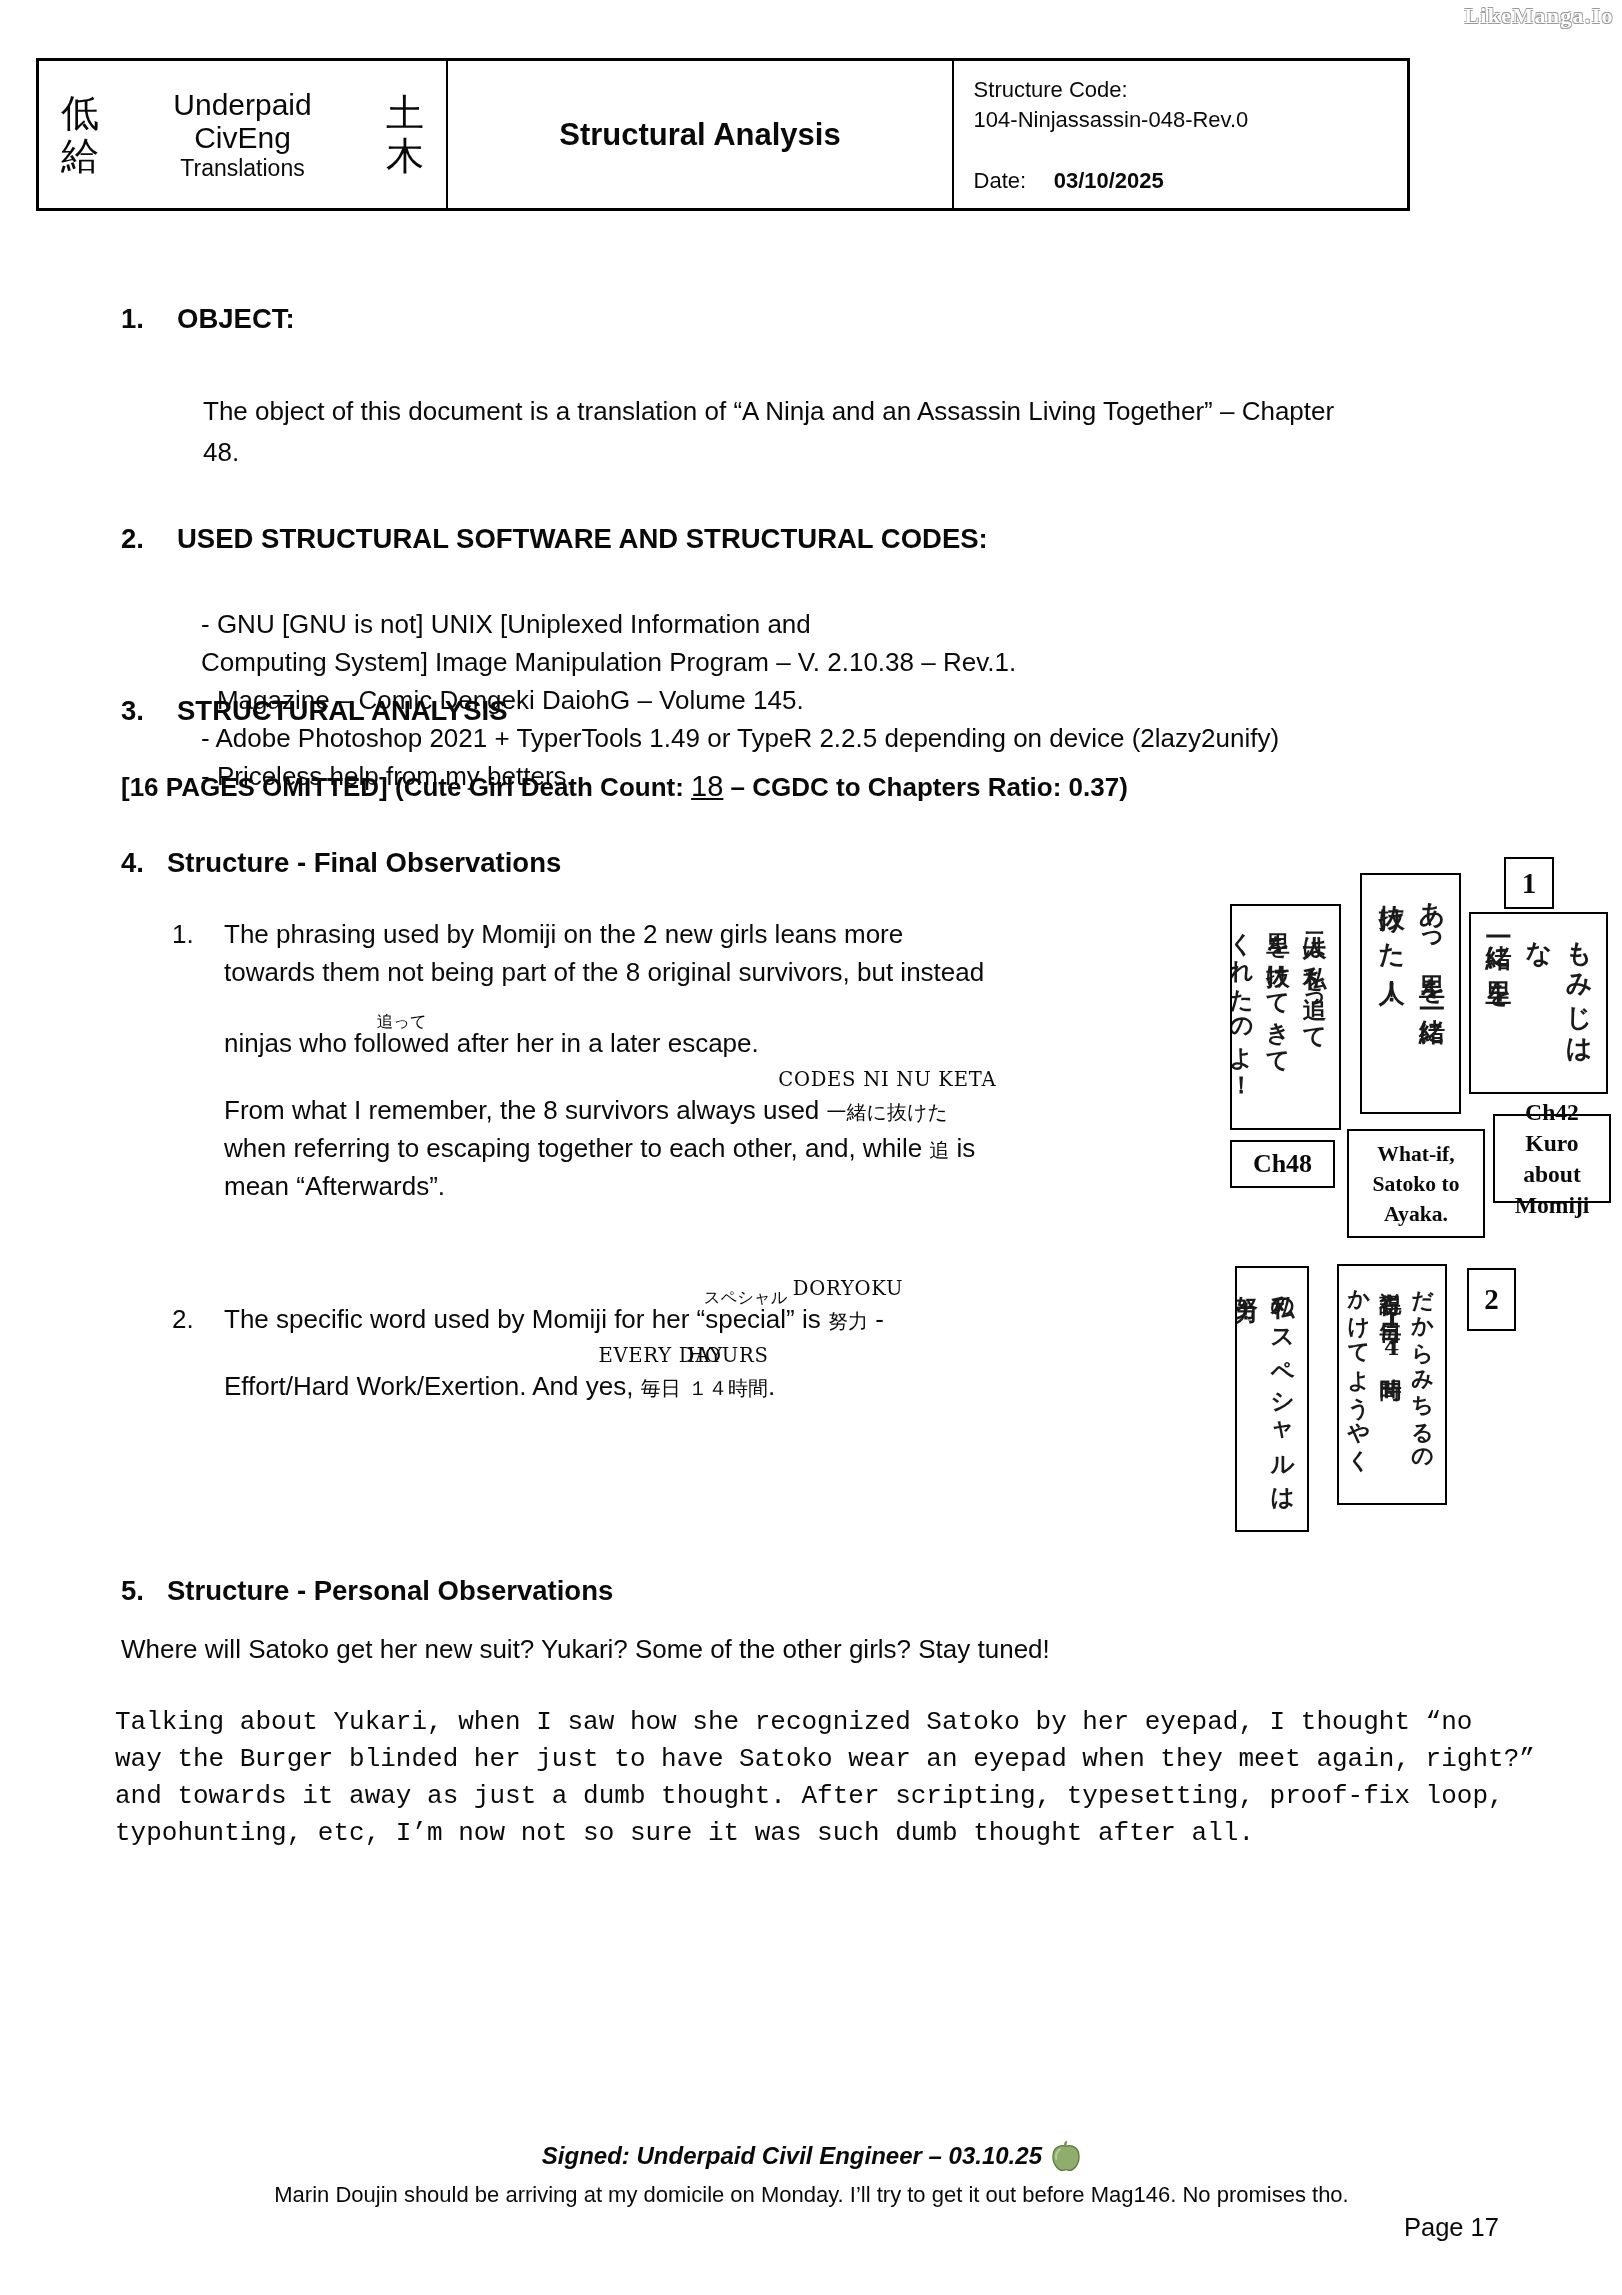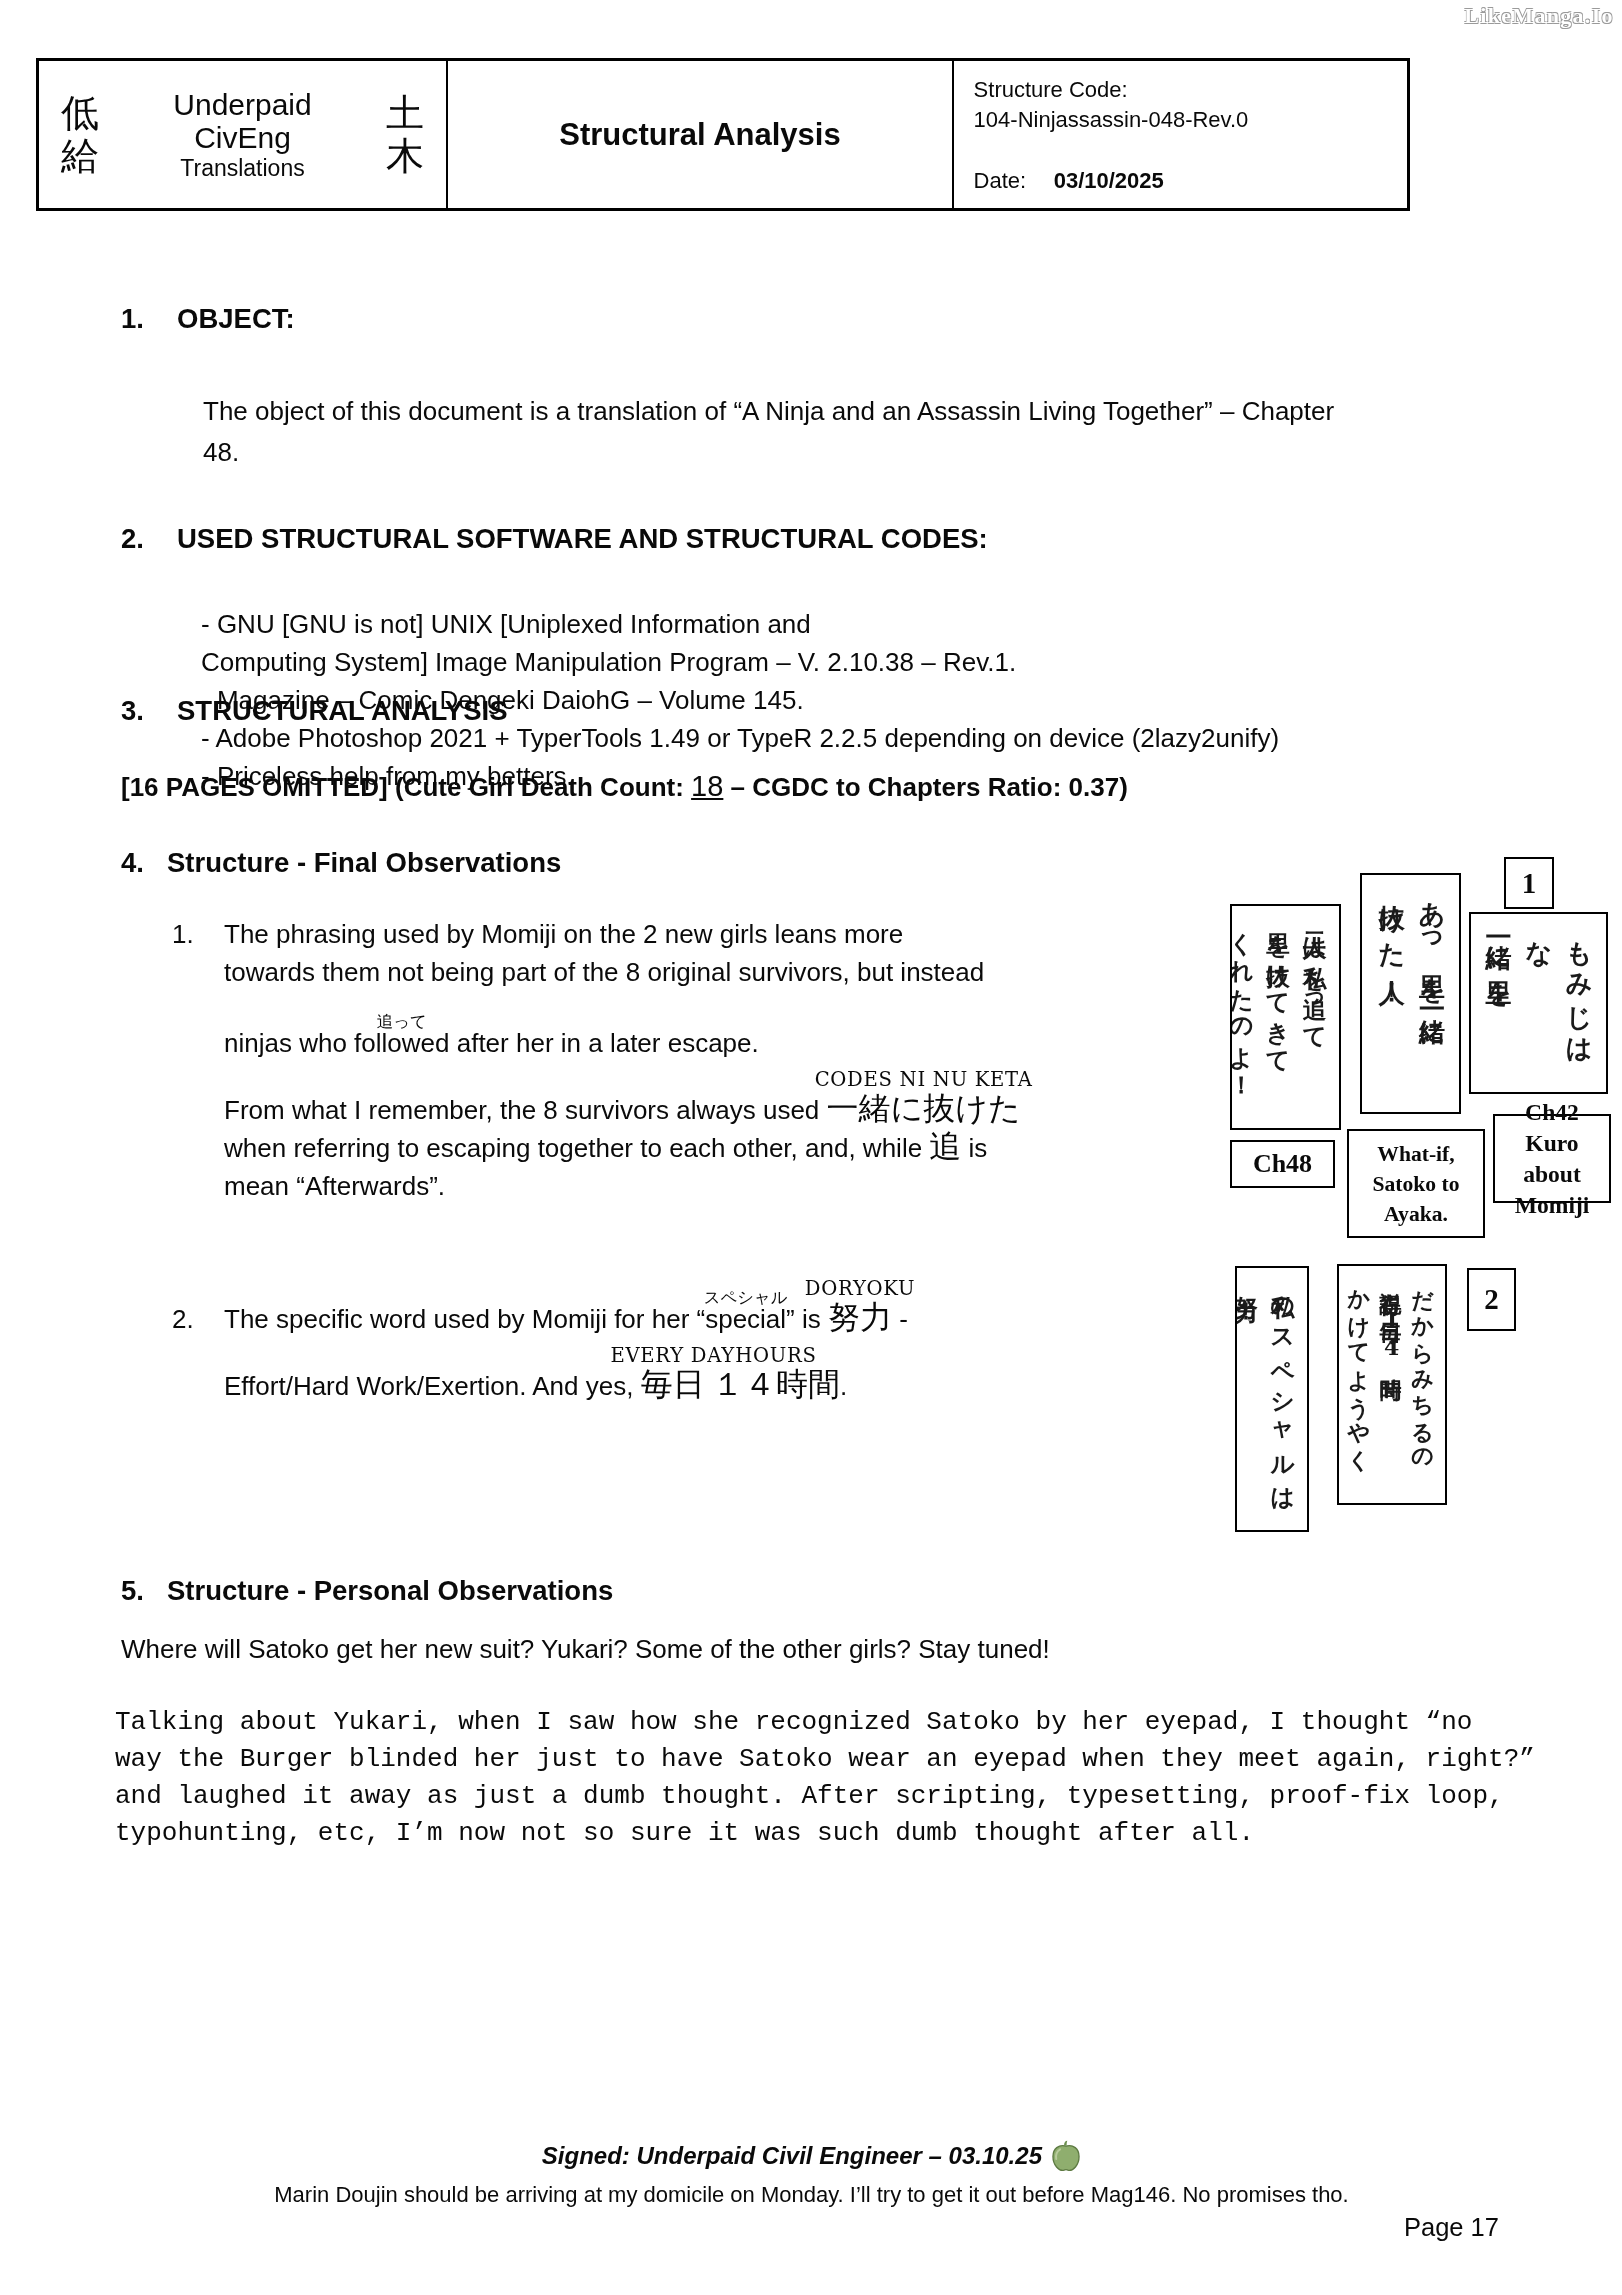--- a/index.html
+++ b/index.html
@@ -40,21 +40,21 @@
   .flush-text{font-size:26px;line-height:37px;}
   .omit{font-weight:bold;font-size:26px;white-space:nowrap;}
   .omit .cnt{font-weight:400;font-size:29px;text-decoration:underline;}
 
   .item{display:flex;font-size:26px;}
   .item .num{width:52px;flex:0 0 52px;line-height:38px;}
   .iline{line-height:38px;white-space:nowrap;}
   .gap-top{margin-top:33px;}
   .para-gap{margin-top:21px;}
 
-  .jp{font-family:"DejaVu Serif","Liberation Serif",serif;font-size:32px;line-height:1;}
+  .jp{font-family:"DejaVu Serif","Liberation Serif",serif;font-size:20px;line-height:1;}
   .ruby{position:relative;display:inline-block;}
   .rt{position:absolute;bottom:calc(100% - 6.5px);left:50%;transform:translateX(-50%);
       font-family:"DejaVu Serif","Liberation Serif",serif;font-size:16.4px;font-weight:400;
       white-space:nowrap;line-height:1;}
   .rt-lat{font-size:19.6px;letter-spacing:0.7px;bottom:calc(100% + 1.3px);}
   .rb-gap{margin-top:29px;}
 
   
   .vbox{border:2.6px solid #000;background:#fff;writing-mode:vertical-rl;text-orientation:upright;
         font-family:"DejaVu Serif","Liberation Serif",serif;font-weight:bold;color:#1a1a1a;
@@ -204,21 +204,21 @@
     </div>
 
   <div class="abs h-row tight" style="left:121px;top:1574px;">
     <span class="num">5.</span>
     <span>Structure - Personal Observations</span>
   </div>
   <div class="abs flush-text nowrap" style="left:121px;top:1631px;">Where will Satoko get her new suit? Yukari? Some of the other girls? Stay tuned!</div>
   <div class="abs flush-text" style="left:115px;top:1704px;font-family:Liberation Mono, monospace;">
     <div class="nowrap">Talking about Yukari, when I saw how she recognized Satoko by her eyepad, I thought “no</div>
     <div class="nowrap">way the Burger blinded her just to have Satoko wear an eyepad when they meet again, right?”</div>
-    <div class="nowrap">and laughed it away as just a dumb thought. After scripting, typesetting, proof-fix loop,</div>
+    <div class="nowrap">and towards it away as just a dumb thought. After scripting, typesetting, proof-fix loop,</div>
     <div class="nowrap">typohunting, etc, I’m now not so sure it was such dumb thought after all.</div>
   </div>
 
   <div class="abs sig">
     <span>Signed: Underpaid Civil Engineer – 03.10.25</span><span class="pepper"><svg width="30" height="33" viewBox="0 0 46 50">
           <path d="M20 8 C20 4 22 1 25 1 C24 4 24 6 24 8 Z" fill="#6b8f4e"></path>
           <path d="M23 9 C12 6 3 13 3 25 C3 38 12 48 20 46 C22 45 24 45 26 46 C34 48 43 38 43 25 C43 13 34 6 23 9 Z" fill="#8fae6e" stroke="#5d7a42" stroke-width="2"></path>
           <path d="M14 14 C9 17 7 23 8 29" fill="none" stroke="#b8cc9c" stroke-width="3" stroke-linecap="round"></path>
         </svg></span>
   </div>

